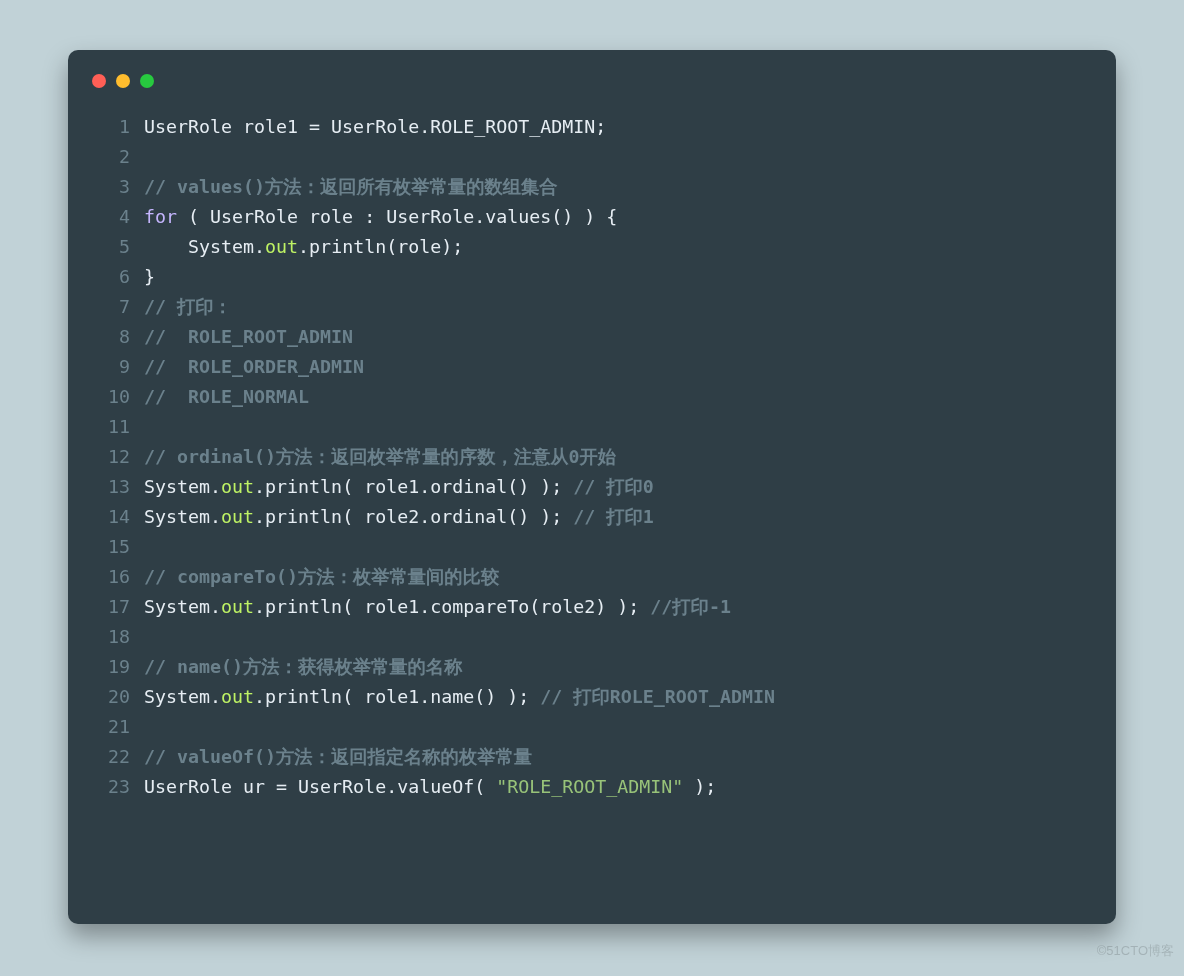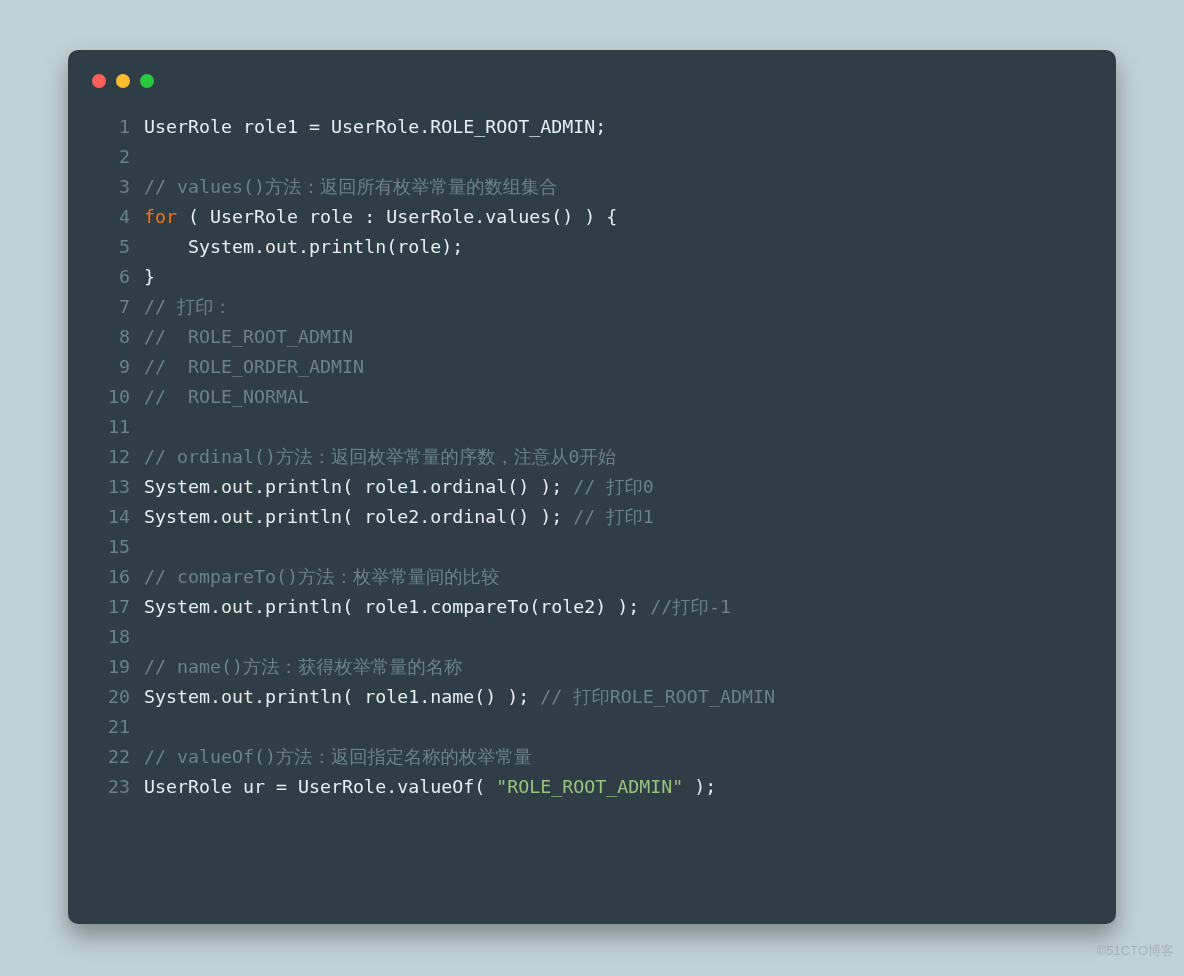--- a/index.html
+++ b/index.html
@@ -48,23 +48,23 @@
   }
   .line { display: flex; }
   .ln {
     width: 38px;
     text-align: right;
     color: #6b818c;
     padding-right: 14px;
     user-select: none;
     flex-shrink: 0;
   }
-  .c-comment { color: #6b818c; }
-  .c-keyword { color: #f97316; }
-  .c-out     { color: #e5e5e5; text-align: center; }
+  .c-comment { color: #6b818c; font-weight: bold; }
+  .c-keyword { color: #c4b5fd; }
+  .c-out     { color: #bef264; text-align: center; }
   .c-string  { color: #98c379; }
   .watermark {
     position: absolute;
     right: 10px;
     bottom: 16px;
     color: rgba(0,0,0,0.15);
     font-family: sans-serif;
     font-size: 13px;
   }
 </style>

